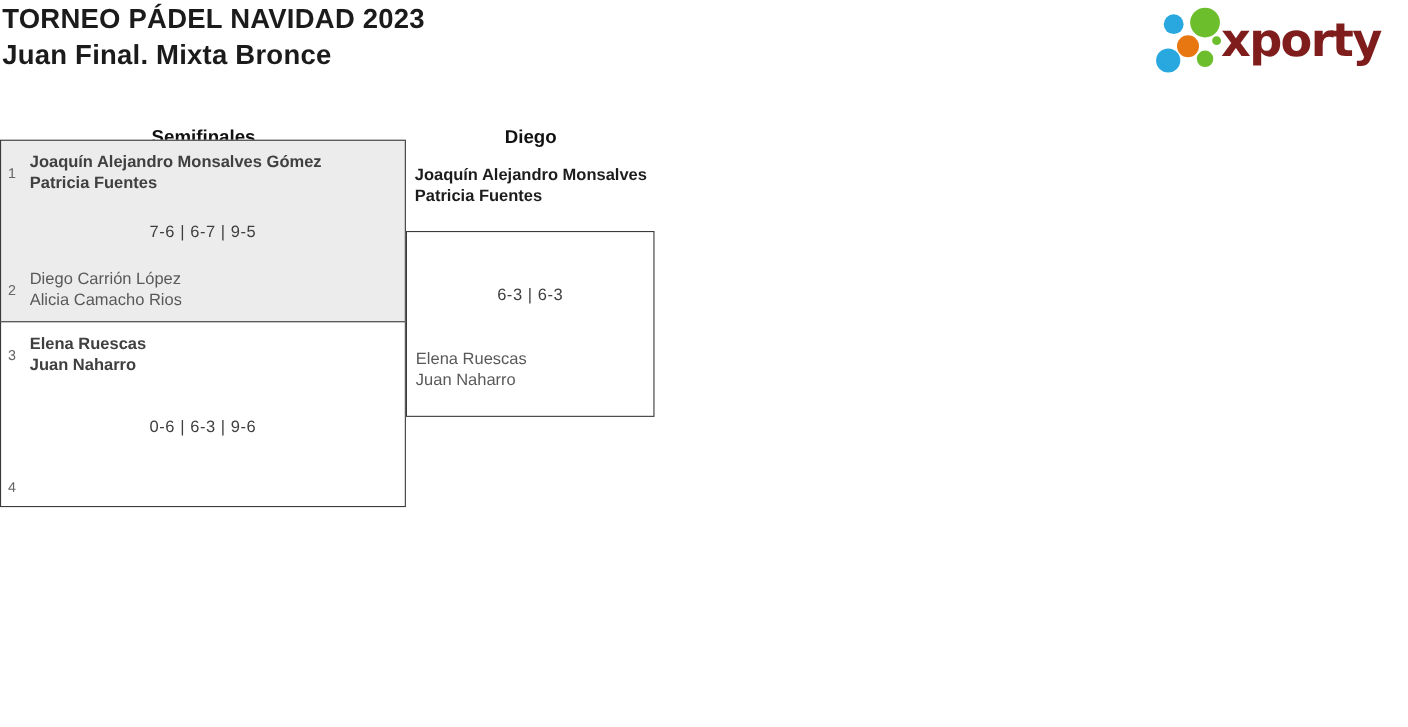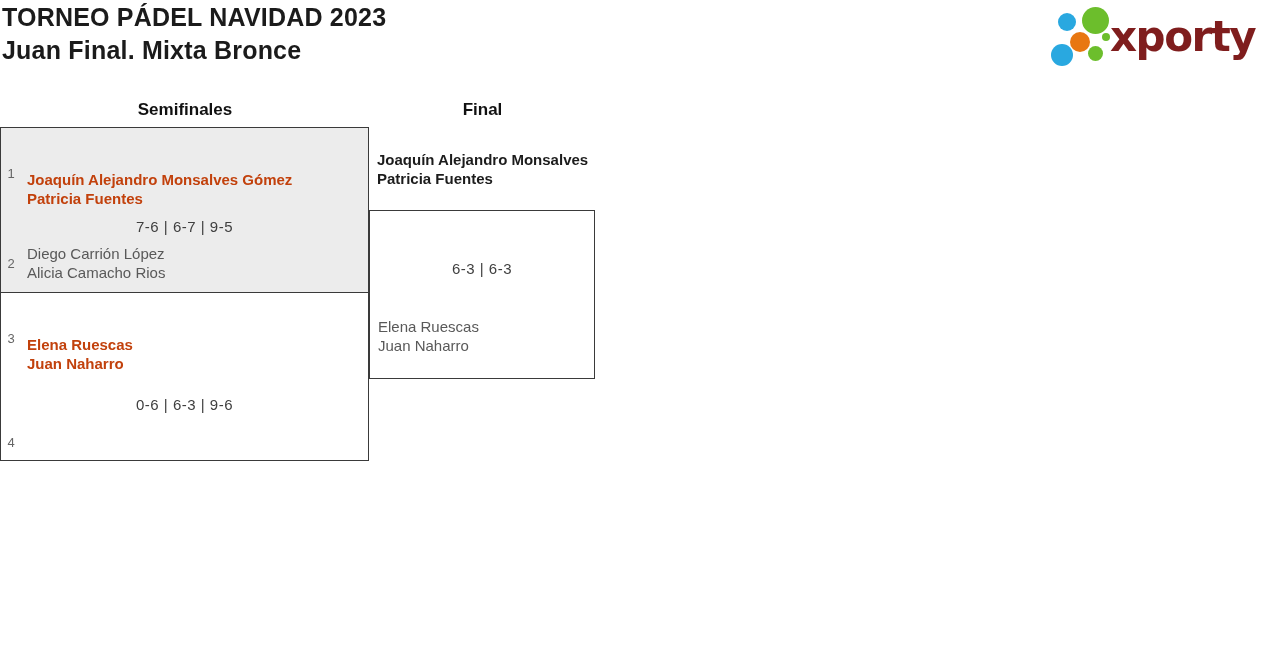--- a/index.html
+++ b/index.html
@@ -19,37 +19,37 @@
   .dot-blue-sm  { left:13px; top:13px; width:18px; height:18px; }
   .dot-green-lg { left:37px; top:7px;  width:27px; height:27px; }
   .dot-orange   { left:25px; top:32px; width:20px; height:20px; }
   .dot-blue-lg  { left:6px;  top:44px; width:22px; height:22px; }
   .dot-green-sm { left:43px; top:46px; width:15px; height:15px; }
   .dot-green-xs { left:57px; top:33px; width:8px;  height:8px;  }
   .wordmark { position:absolute; left:65px; top:12px; font-size:42px; font-weight:700;
               letter-spacing:-1.5px; font-family:"DejaVu Sans", sans-serif; }
 
   
-  .round-label { position:absolute; top:100px; font-size:17px; font-weight:700;
+  .round-label { position:absolute; top:115px; font-size:17px; font-weight:700;
                  color:#111; text-align:center; }
   .round-semis { left:0; width:370px; }
   .round-final { left:369px; width:227px; }
 
   
   .match { position:absolute; left:0; width:369px; border:1px solid #3a3a3a;
            display:flex; flex-direction:column; justify-content:space-between;
            padding:10px 0; }
   .match-1 { top:127px; height:166px; }
   .match-2 { top:292px; height:169px; background:#fff; }
 
   .entry { display:flex; align-items:center; }
   .seed  { flex:0 0 20px; text-align:center; font-size:13px; color:#666; }
   .names { margin-left:6px; font-size:15px; line-height:19px; color:#595959;
            white-space:nowrap; overflow:hidden; }
-  .winner .names { font-weight:700; color:#c2410c;margin-top:32px; }
+  .winner .names { font-weight:700; color:#404040; }
   .score-line { text-align:center; font-size:15px; color:#3f3f3f; letter-spacing:0.5px; }
 
   
   .final-team-top { position:absolute; left:377px; top:150px; width:218px;
                     font-size:15px; font-weight:700; color:#1c1c1c; line-height:19px;
                     white-space:nowrap; overflow:hidden; }
   .final-box   { position:absolute; left:369px; top:210px; width:226px; height:169px;
                  border:1px solid #3a3a3a; background:#fff; }
   .final-score { position:absolute; left:369px; top:260px; width:226px;
                  text-align:center; font-size:15px; color:#3f3f3f; letter-spacing:0.5px; }
@@ -69,21 +69,21 @@
     <span class="dot dot-blue-sm" style="background: rgb(41, 168, 224);"></span>
     <span class="dot dot-green-lg" style="background: rgb(108, 190, 44);"></span>
     <span class="dot dot-orange" style="background: rgb(232, 119, 17);"></span>
     <span class="dot dot-blue-lg" style="background: rgb(41, 168, 224);"></span>
     <span class="dot dot-green-sm" style="background: rgb(108, 190, 44);"></span>
     <span class="dot dot-green-xs" style="background: rgb(108, 190, 44);"></span>
     <span class="wordmark" style="color: #7f1d1d;">xporty</span>
   </div>
 
   <div class="round-label round-semis">Semifinales</div>
-  <div class="round-label round-final">Final</div>
+  <div class="round-label round-final">Diego</div>
 
   <div class="match match-1" style="background: rgb(236, 236, 236);">
     <div class="entry winner">
       <span class="seed">1</span>
       <span class="names">
         <span>Joaquín Alejandro Monsalves Gómez</span><br>
         <span>Patricia Fuentes</span>
       </span>
     </div>
     <div class="score-line">7-6 | 6-7 | 9-5</div>

